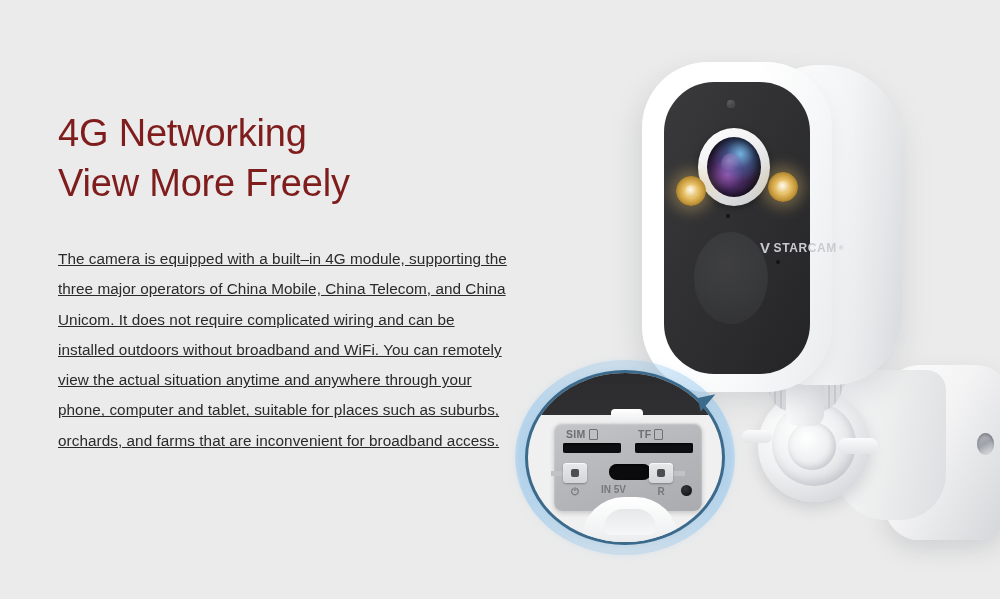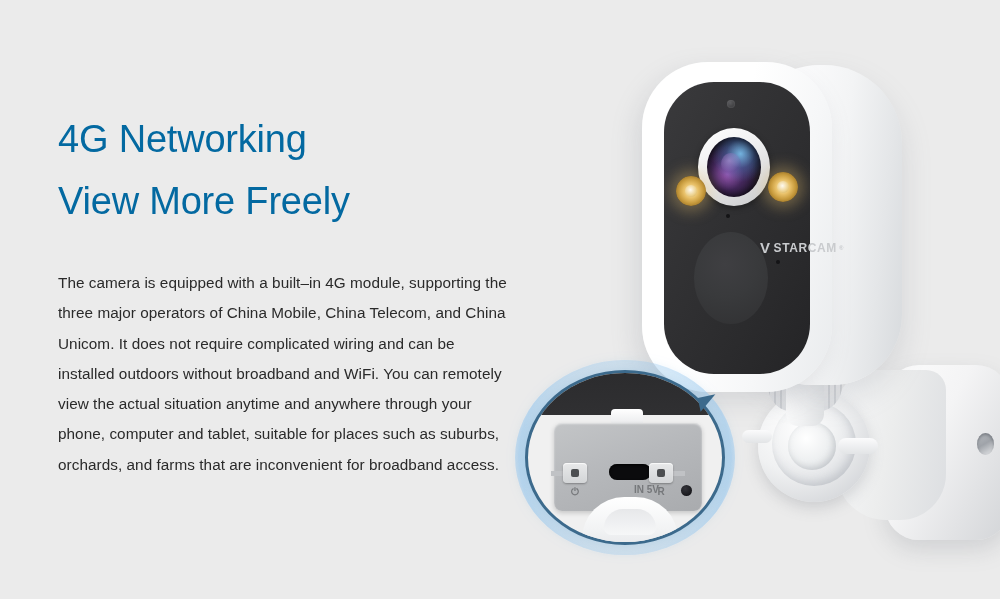--- a/index.html
+++ b/index.html
@@ -22,35 +22,36 @@
 
   
   .copy {
     position: absolute;
     left: 58px;
     top: 108px;
     width: 470px;
   }
   .headline {
     font-size: 38px;
-    line-height: 62px;
-    color: #0369a1;
+    line-height: 50px;
+    color: #7f1d1d;
     font-weight: 400;
     letter-spacing: -0.2px;
     white-space: pre-line;
     margin: 0;
   }
   .body-copy {
     margin: 0;
     margin-top: 36px;
     font-size: 15.3px;
     line-height: 30.3px;
     color: #2a2a2a;
     letter-spacing: 0.05px;
     width: 452px;
+    text-decoration: underline;
   }
 
   
   .camera-wrap {
     position: absolute;
     left: 520px;
     top: 40px;
     width: 480px;
     height: 520px;
   }
@@ -439,21 +440,21 @@
     height: 16px;
     border-radius: 8px;
     background: #0b0b0d;
     box-shadow: inset 0 1px 3px rgba(0,0,0,0.9);
   }
   .usb-caption {
     position: absolute;
     left: 40px;
     top: 21px;
     width: 58px;
-    text-align: right;
+    text-align: left;
     font-size: 10px;
     color: #76787b;
     font-weight: 700;
   }
   .led-dot {
     position: absolute;
     left: 120px;
     top: 22px;
     width: 11px;
     height: 11px;
@@ -540,20 +541,36 @@
     </div>
   </div>
 
   <div class="magnifier">
     <div class="mag-glow"></div>
     <div class="mag-circle">
       <div class="mag-dark-top"></div>
       <div class="port-nub"></div>
 
       <div class="port-panel">
+        <div class="slot-row">
+          <div class="slot-group">
+            <div class="slot-label">
+              <span>SIM</span>
+              <span class="card-glyph"></span>
+            </div>
+            <div class="slot-hole"></div>
+          </div>
+          <div class="slot-group">
+            <div class="slot-label">
+              <span>TF</span>
+              <span class="card-glyph"></span>
+            </div>
+            <div class="slot-hole"></div>
+          </div>
+        </div>
 
         <div class="btn-row">
           <div class="ctl" style="left:2px; top:0;">
             <div class="ctl-wing" style="left:-12px;"></div>
             <div class="ctl-key"></div>
             <div class="ctl-caption">⏻</div>
           </div>
 
           <div class="usb-port"></div>
           <div class="usb-caption">IN 5V</div>

